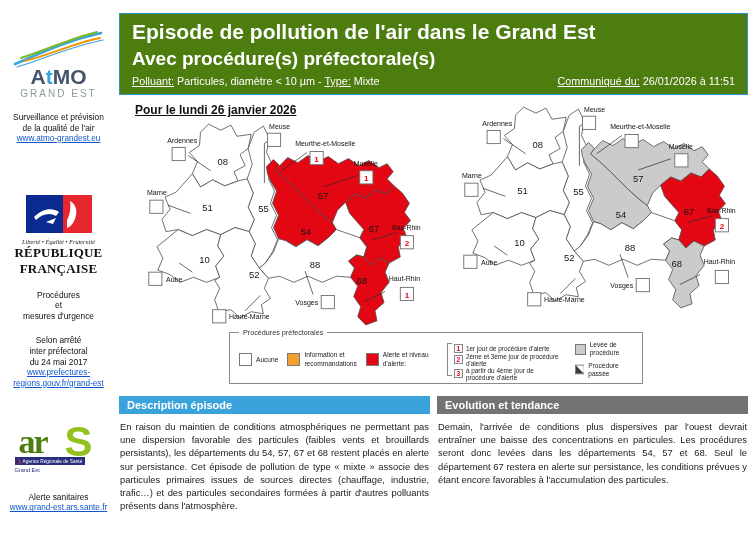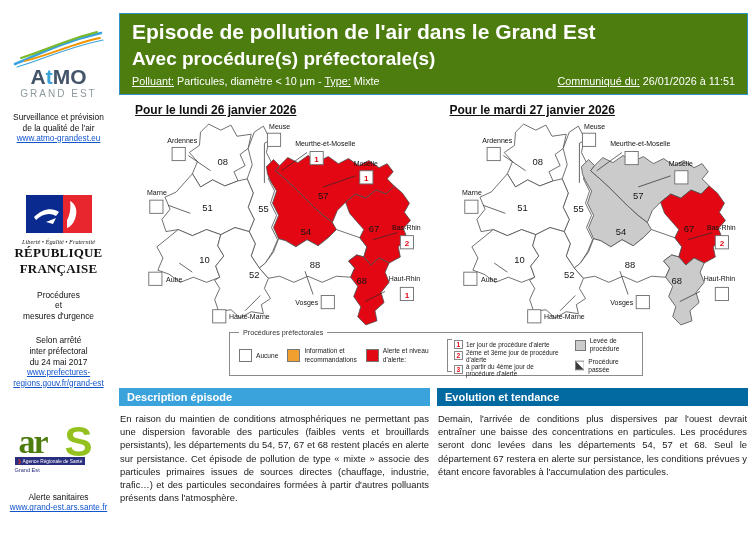--- a/index.html
+++ b/index.html
@@ -34,21 +34,21 @@
   .u{text-decoration:underline;}
 
   
   .maps-row{display:flex;margin-top:5px;}
   .map-col{width:50%;box-sizing:border-box;}
   .map-title{font-size:12px;font-weight:600;text-decoration:underline;color:#111;margin:3px 0 0 16px;}
   .map-svg{display:block;margin-top:1px;}
   .map-svg text{font-family:"Liberation Sans",sans-serif;}
 
   
-  .legend{position:relative;width:414px;margin:1px 0 0 110px;border:1px solid #8a8a8a;display:flex;align-items:center;gap:9px;padding:8px 7px 5px 9px;box-sizing:border-box;height:44px;background:#fff;}
+  .legend{position:relative;width:414px;margin:1px 0 0 110px;border:1px solid #8a8a8a;display:flex;align-items:center;gap:9px;padding:8px 7px 5px 9px;box-sizing:border-box;height:52px;background:#fff;}
   .legend-title{position:absolute;top:-5px;left:9px;background:#fff;padding:0 4px;font-size:7.2px;color:#333;}
   .lg-item{display:flex;align-items:center;gap:4px;font-size:6.6px;color:#222;line-height:1.25;}
   .lg-swatch{width:13px;height:13px;border:1px solid #777;box-sizing:border-box;flex:none;}
   .lg-label{white-space:pre-line;}
   .lg-days-wrap{display:flex;align-items:center;gap:2px;}
   .bracket{width:4px;height:31px;border-left:1px solid #888;border-top:1px solid #888;border-bottom:1px solid #888;flex:none;}
   .lg-days{display:flex;flex-direction:column;justify-content:space-between;height:32px;}
   .lg-day{display:flex;align-items:center;gap:3px;font-size:6.4px;color:#222;}
   .nbox{width:9px;height:9px;border:1px solid #888;box-sizing:border-box;color:#e30613;font-size:6.6px;font-weight:bold;display:flex;align-items:center;justify-content:center;flex:none;}
   .lg-right{display:flex;flex-direction:column;gap:4px;margin-left:4px;}
@@ -177,21 +177,20 @@
             <polyline points="183,151 191,174" fill="none" stroke="#2b2b2b" stroke-width="0.7"></polyline>
             <rect x="199" y="175" width="13" height="13" fill="#fff" stroke="#6e6e6e" stroke-width="0.9"></rect>
             <text x="196" y="184" text-anchor="end" font-size="6.9" fill="#111">Vosges</text>
             <polyline points="242,181 262,171" fill="none" stroke="#2b2b2b" stroke-width="0.7"></polyline>
             <rect x="277" y="167" width="13" height="13" fill="#fff" stroke="#6e6e6e" stroke-width="0.9"></rect>
             <text x="281" y="161" text-anchor="middle" font-size="6.9" fill="#111">Haut-Rhin</text>
             <text x="283.5" y="177" text-anchor="middle" font-size="8" font-weight="bold" fill="#e30613">1</text>
           </svg>
       </div>
       <div class="map-col">
-        <div class="map-title">Pour le mardi 27 janvier 2026</div>
         <svg id="map-1" class="map-svg" width="305" height="213" viewBox="0 0 300 210">
             <path d="M88 6 L100 12 L110 7 L116 18 L130 16 L127 30 L119 36 L124 47 L113 53 L117 62 L104 67 L92 61 L80 68 L72 55 L77 43 L69 34 L79 27 L80 14 Z" fill="#ffffff" stroke="#4f4f4f" stroke-width="0.8" stroke-linejoin="round"></path>
             <path d="M133 14 L142 8 L148 20 L145 34 L152 48 L147 60 L153 72 L149 84 L155 96 L150 108 L156 120 L151 132 L144 143 L138 148 L130 136 L134 124 L128 112 L133 100 L127 88 L132 74 L126 60 L131 46 L127 30 Z" fill="#ffffff" stroke="#4f4f4f" stroke-width="0.8" stroke-linejoin="round"></path>
             <path d="M80 68 L92 61 L104 67 L117 62 L126 60 L132 74 L127 88 L133 100 L128 112 L114 108 L100 115 L86 110 L72 116 L58 110 L46 112 L42 100 L50 90 L45 78 L56 73 L64 64 L72 55 Z" fill="#ffffff" stroke="#4f4f4f" stroke-width="0.8" stroke-linejoin="round"></path>
             <path d="M58 110 L72 116 L86 110 L100 115 L97 126 L103 136 L95 146 L99 157 L86 162 L73 157 L60 162 L49 154 L38 150 L43 138 L37 127 L47 119 Z" fill="#ffffff" stroke="#4f4f4f" stroke-width="0.8" stroke-linejoin="round"></path>
             <path d="M100 115 L114 108 L128 112 L134 124 L130 136 L138 148 L147 158 L143 168 L149 178 L140 184 L142 193 L130 191 L119 197 L110 189 L98 191 L94 179 L99 168 L94 160 L99 157 L95 146 L103 136 L97 126 Z" fill="#ffffff" stroke="#4f4f4f" stroke-width="0.8" stroke-linejoin="round"></path>
             <path d="M145 48 L152 41 L158 47 L154 52 L161 58 L171 67 L181 77 L191 87 L201 96 L210 103 L214 110 L206 118 L196 126 L185 120 L174 127 L164 121 L157 119 L152 108 L157 96 L151 84 L155 72 L149 62 L146 55 Z" fill="#cbcbcb" stroke="#4f4f4f" stroke-width="0.8" stroke-linejoin="round"></path>
             <path d="M158 47 L166 39 L176 44 L186 37 L196 43 L206 38 L216 45 L226 40 L236 47 L246 42 L256 49 L264 45 L270 53 L264 60 L271 67 L263 75 L253 71 L243 79 L233 75 L223 83 L215 91 L210 103 L201 96 L191 87 L181 77 L171 67 L161 58 L154 52 Z" fill="#cbcbcb" stroke="#4f4f4f" stroke-width="0.8" stroke-linejoin="round"></path>
             <path d="M138 148 L144 143 L152 132 L157 119 L164 121 L174 127 L185 120 L196 126 L206 118 L214 110 L237 118 L244 127 L241 137 L234 135 L226 141 L232 148 L228 157 L214 156 L200 162 L186 156 L172 162 L158 156 L147 158 Z" fill="#ffffff" stroke="#4f4f4f" stroke-width="0.8" stroke-linejoin="round"></path>
             <path d="M271 67 L279 74 L286 84 L281 93 L287 101 L280 109 L284 119 L275 127 L277 137 L266 143 L256 138 L248 145 L241 137 L244 127 L237 118 L241 110 L234 102 L227 94 L223 83 L233 75 L243 79 L253 71 L263 75 Z" fill="#e30613" stroke="#4f4f4f" stroke-width="0.8" stroke-linejoin="round"></path>
@@ -287,19 +286,19 @@
         </div>
       </div>
     </div>
 
     <div class="sections-row">
       <div class="section">
         <div class="section-header" style="background: rgb(59, 163, 219);">Description épisode</div>
         <div class="section-body">En raison du maintien de conditions atmosphériques ne permettant pas une dispersion favorable des particules (faibles vents et brouillards persistants), les départements du 54, 57, 67 et 68 restent placés en alerte sur persistance. Cet épisode de pollution de type « mixte » associe des particules primaires issues de sources directes (chauffage, industrie, trafic…) et des particules secondaires formées à partir d'autres polluants présents dans l'atmosphère.</div>
       </div>
       <div class="section">
-        <div class="section-header" style="background: #0369a1;">Evolution et tendance</div>
+        <div class="section-header" style="background: #737373;">Evolution et tendance</div>
         <div class="section-body">Demain, l'arrivée de conditions plus dispersives par l'ouest devrait entraîner une baisse des concentrations en particules. Les procédures seront donc levées dans les départements 54, 57 et 68. Seul le département 67 restera en alerte sur persistance, les conditions prévues y étant encore favorables à l'accumulation des particules.</div>
       </div>
     </div>
 
   </div>
 </div>
 
 </body></html>

